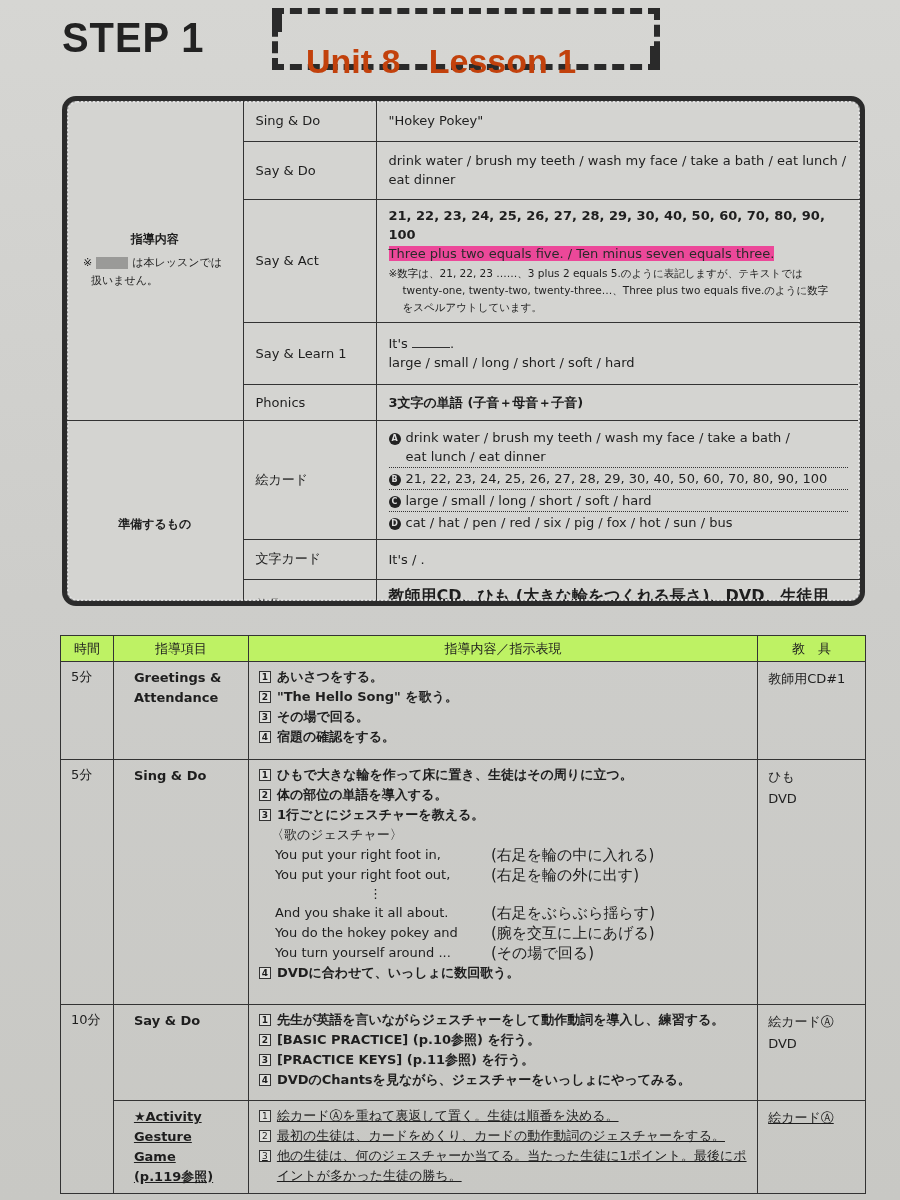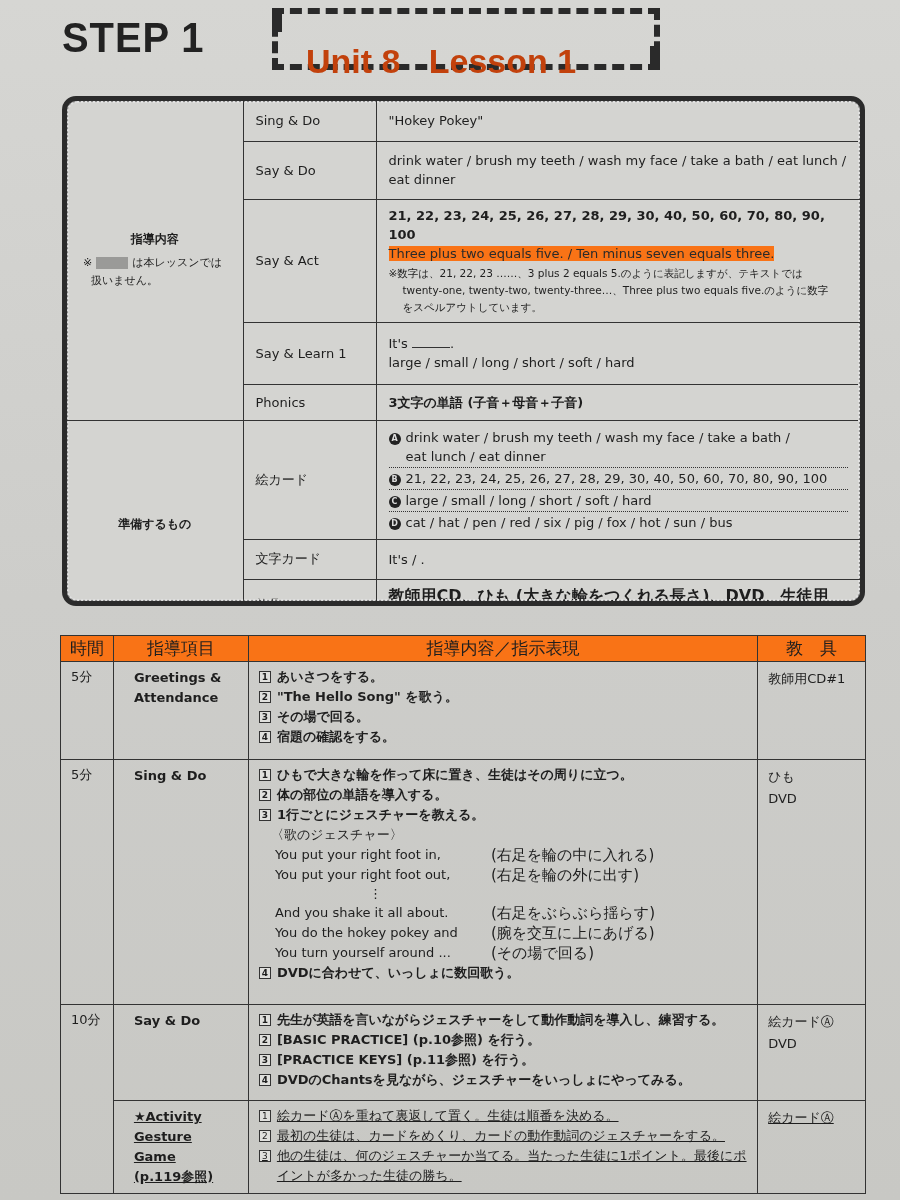--- a/index.html
+++ b/index.html
@@ -53,40 +53,40 @@
   .info-table tr:first-child td { border-top: none; }
   .info-table td:first-child { border-left: none; }
   .info-table td:last-child { border-right: none; }
   .info-table tr:last-child td { border-bottom: none; }
   .cat-cell { width: 176px; text-align: center; font-weight: bold; font-size: 12px; }
   .cat-note { font-weight: normal; font-size: 11px; text-align: left; padding: 6px 0 0 16px; line-height: 18px; }
   .grey-block { display: inline-block; width: 32px; height: 12px; background: #9a9a98; vertical-align: middle; margin: 0 4px; }
   .sub-cell { width: 133px; padding-left: 12px; font-size: 13px; }
   .content-cell { padding: 6px 12px; font-size: 13px; line-height: 19px; }
   .bold { font-weight: bold; }
-  .hl { background: #f97316; color: #2a2a2a; }
+  .hl { background: #ec4899; color: #2a2a2a; }
   .note { font-size: 10.5px; line-height: 17px; margin-top: 2px; }
   .note .indent { padding-left: 14px; display: block; }
   .cards-line { border-bottom: 1px dotted #333; padding: 1px 0; }
   .cards-line:last-child { border-bottom: none; }
   .circ {
     display: inline-block; width: 12px; height: 12px; border-radius: 50%;
     background: #222; color: #ddd; font-size: 8px; font-weight: bold; text-align: center; line-height: 12px;
     margin-right: 5px; vertical-align: 1px;
   }
   .hang { padding-left: 17px; }
   .blank { display: inline-block; width: 38px; border-bottom: 1px solid #333; height: 12px; }
 
   
   .plan {
     position: absolute; left: 60px; top: 635px; width: 806px; font-size: 13px;
   }
   .plan td, .plan th { border: 1.5px solid #333; vertical-align: top; }
   .plan th {
-    background: #f97316; font-weight: normal; font-size: 17px; height: 26px; text-align: center; vertical-align: middle;
+    background: #bef264; font-weight: normal; font-size: 13px; height: 26px; text-align: center; vertical-align: middle;
   }
   .c-time { width: 53px; padding: 6px 0 0 10px; }
   .c-item { width: 135px; padding: 6px 20px; font-weight: bold; line-height: 20px; }
   .c-content { width: 510px; padding: 5px 10px; line-height: 20px; }
   .c-mat { width: 108px; padding: 6px 10px; line-height: 22px; }
   .num {
     display: inline-block; width: 12px; height: 12px; border: 1px solid #333; font-size: 9px;
     text-align: center; line-height: 11px; margin-right: 6px; vertical-align: 1px; background: #e0e0dd;
   }
   .b { font-weight: bold; }

